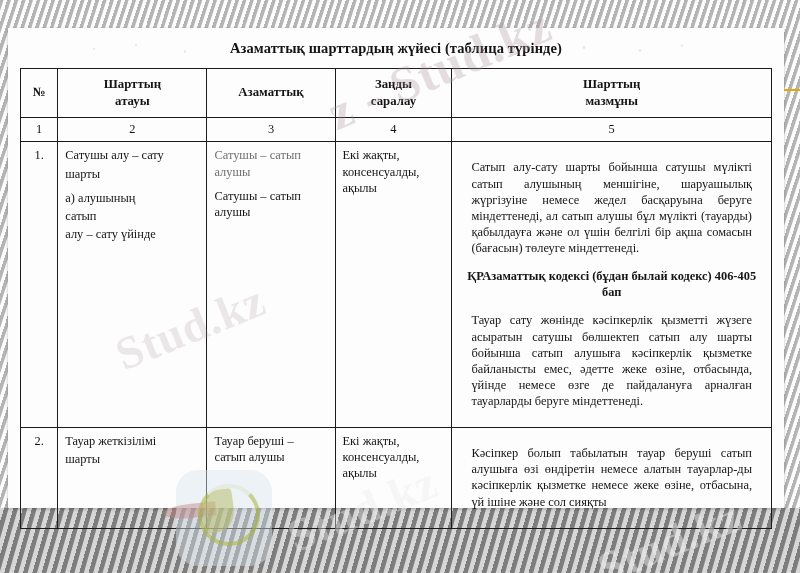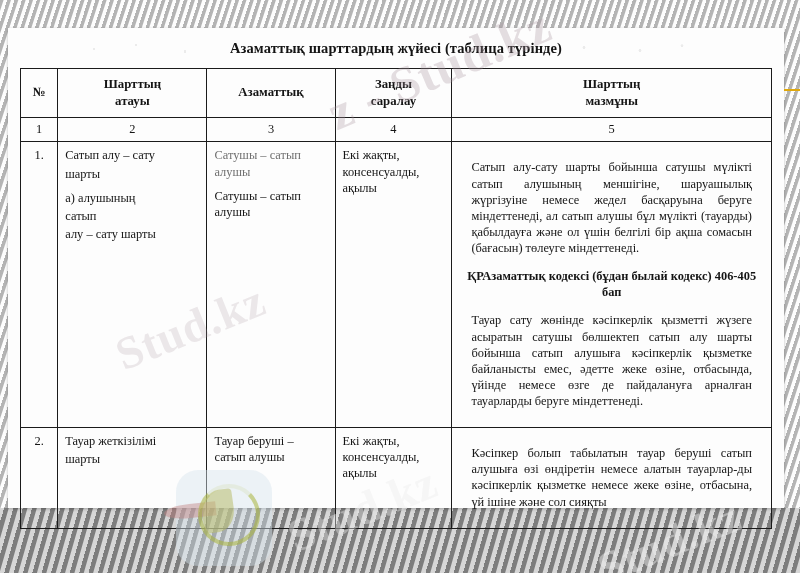--- a/index.html
+++ b/index.html
@@ -272,25 +272,25 @@
         <td class="c3 colnum">3</td>
         <td class="c4 colnum">4</td>
         <td class="c5 colnum">5</td>
       </tr>
     </thead>
     <tbody>
 
       <tr class="row1">
         <td class="c1">1.</td>
         <td class="c2">
-          <p class="cell-p">Сатып алу – сату</p>
+          <p class="cell-p">Сатушы алу – сату</p>
           <p class="cell-p">шарты</p>
           <p class="cell-p gap">а) алушының</p>
           <p class="cell-p">сатып</p>
-          <p class="cell-p">алу – сату шарты</p>
+          <p class="cell-p">алу – сату үйінде</p>
         </td>
         <td class="c3">
           <p class="cell-p faded">Сатушы – сатып алушы</p>
           <p class="cell-p gap">Сатушы – сатып алушы</p>
         </td>
         <td class="c4">Екі жақты, консенсуалды, ақылы</td>
         <td class="c5">
           <p class="just hy">Сатып алу-сату шарты бойынша сатушы мүлікті сатып алушының меншігіне, шаруашылық жүргізуіне немесе жедел басқаруына беруге міндеттенеді, ал сатып алушы бұл мүлікті (тауарды) қабылдауға және ол үшін белгілі бір ақша сомасын (бағасын) төлеуге міндеттенеді.</p>
           <p class="center-bold">ҚРАзаматтық кодексі (бұдан былай кодекс)  406-405 бап</p>
           <p class="just hy">Тауар сату жөнінде кәсіпкерлік қызметті жүзеге асыратын сатушы бөлшектеп сатып алу шарты бойынша сатып алушыға кәсіпкерлік қызметке байланысты емес, әдетте жеке өзіне, отбасында, үйінде немесе өзге де пайдалануға арналған тауарларды беруге міндеттенеді.</p>

